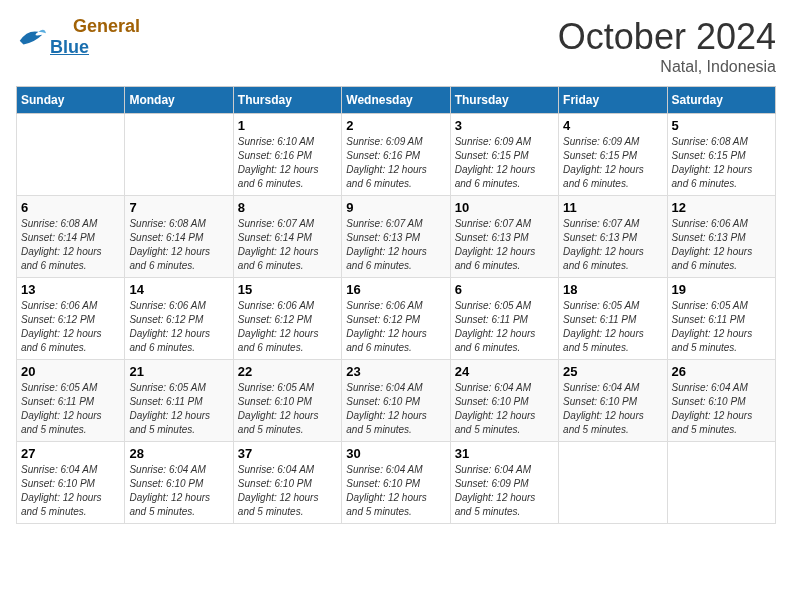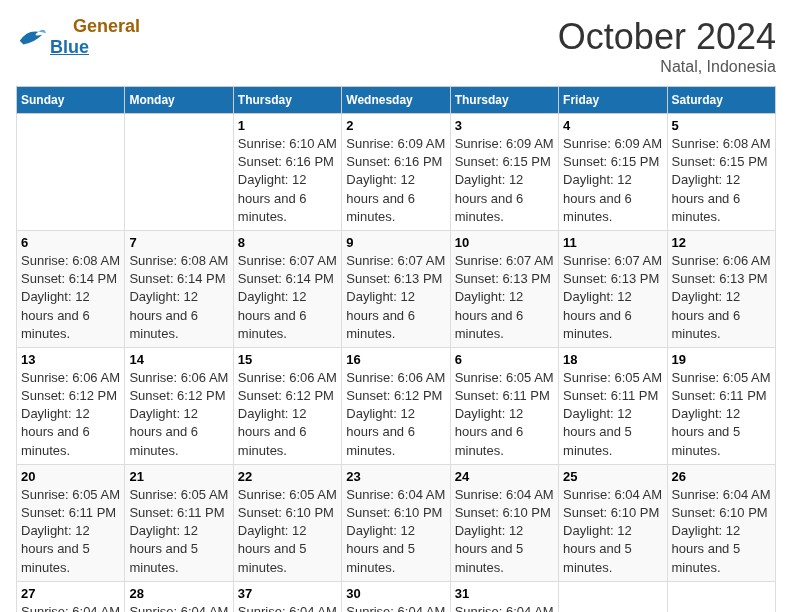--- a/index.html
+++ b/index.html
@@ -56,23 +56,24 @@
     tbody tr:nth-child(even) td {
       background: #f9f9f9;
     }
     .day-num {
       font-size: 13px;
       font-weight: bold;
       display: block;
       margin-bottom: 2px;
     }
     .day-info {
-      font-size: 13px;
+      font-size: 10px;
       color: #333;
       line-height: 1.4;
+      font-style: italic;
     }
     .empty-cell { background: #fff; }
   </style>
 </head>
 <body>
 
 <div class="header">
   <div class="logo">
     <svg class="logo-bird" viewBox="0 0 40 30" xmlns="http://www.w3.org/2000/svg">
       <path d="M5,20 Q15,5 30,8 Q20,15 35,12 Q25,22 10,25 Z" fill="#1a6faf"></path>

